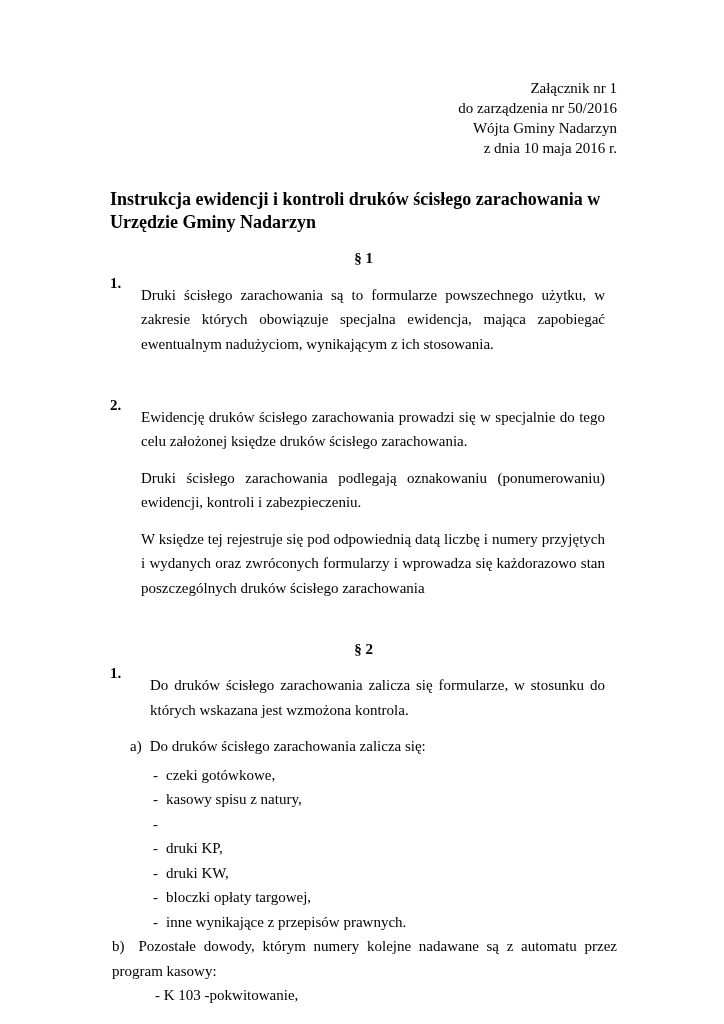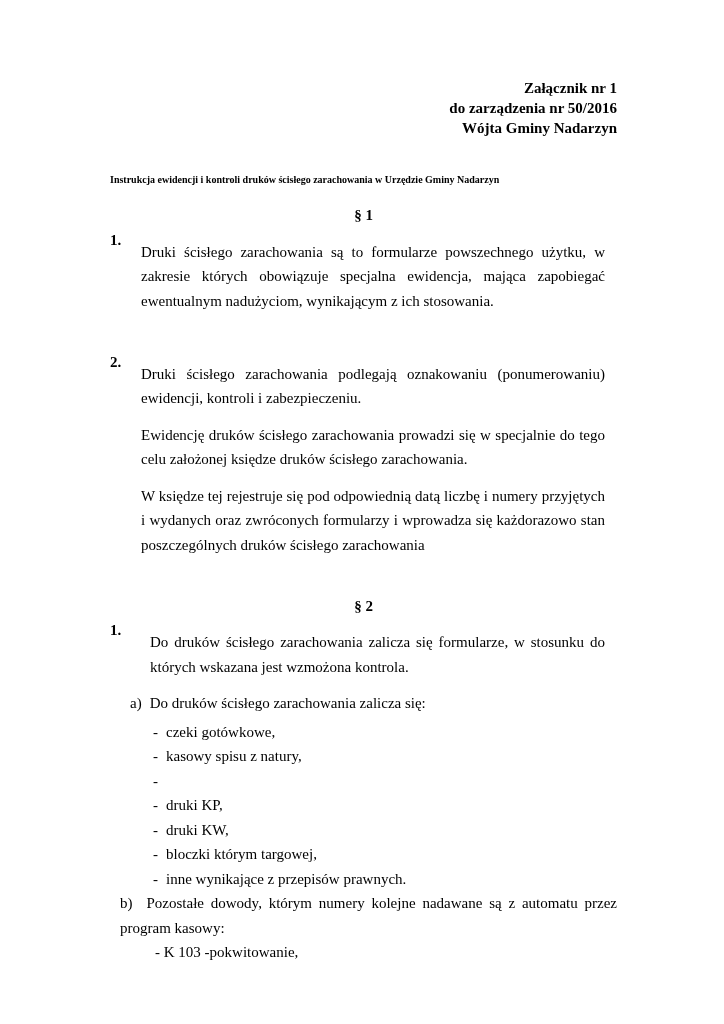--- a/index.html
+++ b/index.html
@@ -16,27 +16,27 @@
     color: #000000;
     font-family: "Liberation Serif", "DejaVu Serif", serif;
     font-size: 15px;
     overflow: hidden;
     box-sizing: border-box;
     padding: 78px 107px 0 110px;
   }
   
   .doc-header {
     text-align: right;
-    font-weight: bold;
+    font-weight: normal;
     line-height: 20px;
   }
   
   .doc-title {
     margin: 30px 0 0 0;
-    font-size: 10px;
+    font-size: 18px;
     font-weight: bold;
     line-height: 23px;
     text-align: left;
   }
   
   .section-heading {
     margin-top: 12px;
     text-align: center;
     font-weight: bold;
     line-height: 24.5px;
@@ -83,21 +83,21 @@
   }
   .dash-list li {
     display: flex;
     line-height: 24.5px;
   }
   .dash-list .dash {
     flex: 0 0 13px;
   }
   
   .sub-b {
-    margin: 0 0 0 10px;
+    margin: 0 0 0 2px;
     line-height: 24.5px;
     text-align: justify;
   }
   .sub-b .sub-label {
     margin-right: 14px;
   }
   
   .final-line {
     margin: 0 0 0 45px;
     line-height: 24.5px;
@@ -105,38 +105,39 @@
 </style>
 </head>
 <body>
 
 <div class="page">
 
   <div class="doc-header">
     <div>Załącznik nr 1</div>
     <div>do zarządzenia nr 50/2016</div>
     <div>Wójta Gminy Nadarzyn</div>
+    <div>z dnia 10 maja 2016 r.</div>
   </div>
 
   <h1 class="doc-title">Instrukcja ewidencji i kontroli druków ścisłego zarachowania w Urzędzie Gminy Nadarzyn</h1>
 
   <div class="section-heading">§ 1</div>
 
   <div class="num-item">
     <span class="num-col">1.</span>
     <div class="num-body">
       <p>Druki ścisłego zarachowania są to formularze powszechnego użytku, w zakresie których obowiązuje specjalna ewidencja, mająca zapobiegać ewentualnym nadużyciom, wynikającym z ich stosowania.</p>
     </div>
   </div>
 
   <div class="num-item gap-above">
     <span class="num-col">2.</span>
     <div class="num-body">
+      <p>Ewidencję druków ścisłego zarachowania prowadzi się w specjalnie do tego celu założonej księdze druków ścisłego zarachowania.</p>
       <p>Druki ścisłego zarachowania podlegają oznakowaniu (ponumerowaniu) ewidencji, kontroli i zabezpieczeniu.</p>
-      <p>Ewidencję druków ścisłego zarachowania prowadzi się w specjalnie do tego celu założonej księdze druków ścisłego zarachowania.</p>
       <p>W księdze tej rejestruje się pod odpowiednią datą liczbę i numery przyjętych i wydanych oraz zwróconych formularzy i wprowadza się każdorazowo stan poszczególnych druków ścisłego zarachowania</p>
     </div>
   </div>
 
   <div class="section-heading gap-above">§ 2</div>
 
   <div class="num-item">
     <span class="num-col wide">1.</span>
     <div class="num-body">
       <p>Do druków ścisłego zarachowania zalicza się formularze, w stosunku do których wskazana jest wzmożona kontrola.</p>
@@ -162,21 +163,21 @@
     <li>
         <span class="dash">-</span>
         <span>druki KP,</span>
       </li>
     <li>
         <span class="dash">-</span>
         <span>druki KW,</span>
       </li>
     <li>
         <span class="dash">-</span>
-        <span>bloczki którym targowej,</span>
+        <span>bloczki opłaty targowej,</span>
       </li>
     <li>
         <span class="dash">-</span>
         <span>inne wynikające z przepisów prawnych.</span>
       </li>
   </ul>
 
   <p class="sub-b">
     <span class="sub-label">b)</span><span>Pozostałe dowody, którym numery kolejne nadawane są z automatu przez program kasowy:</span>
   </p>

